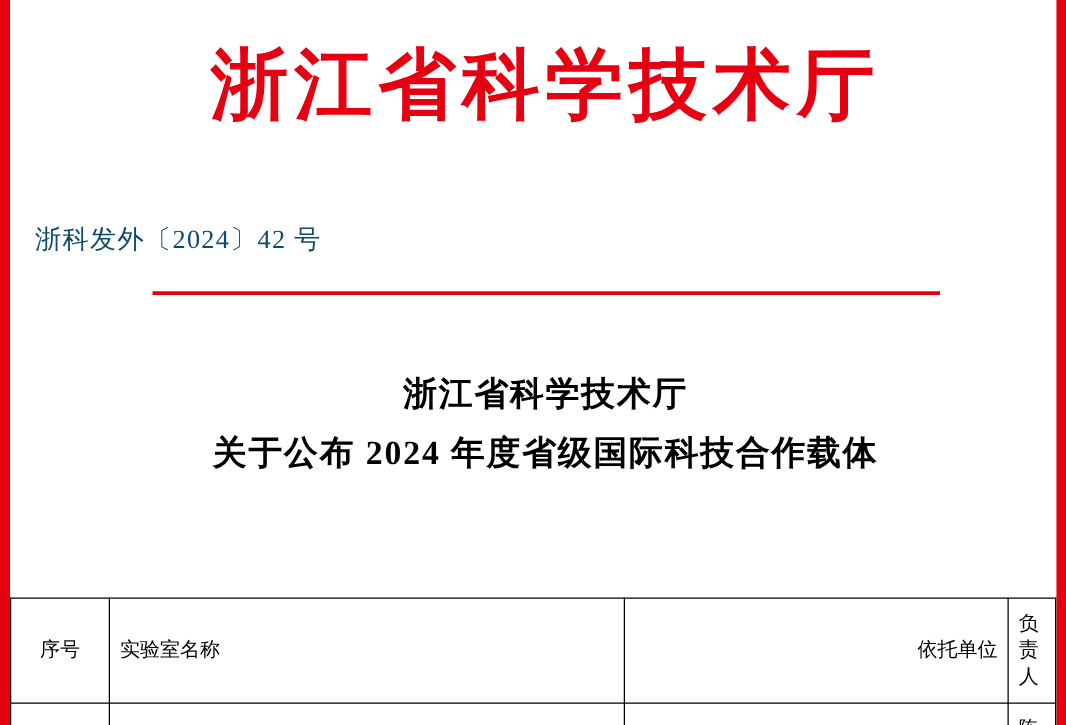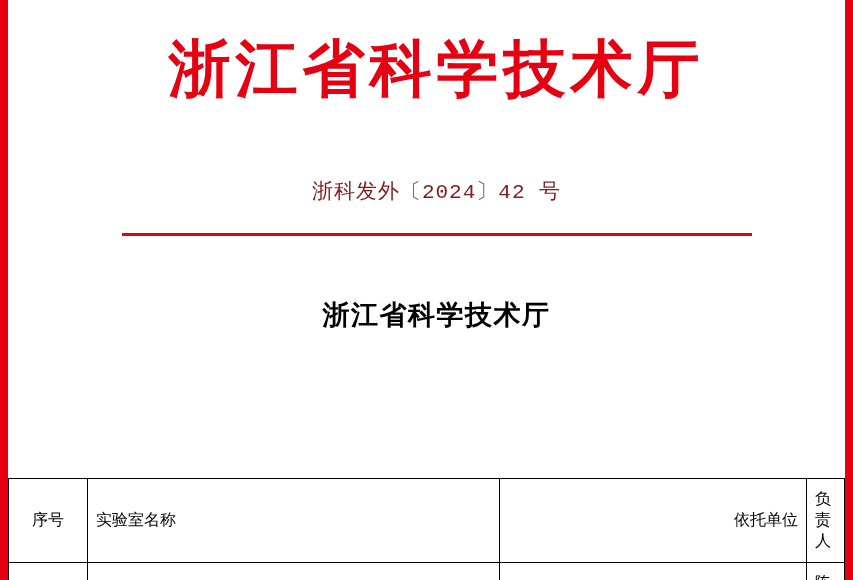--- a/index.html
+++ b/index.html
@@ -54,26 +54,24 @@
     font-family: "Liberation Serif", "DejaVu Serif", serif;
     font-weight: bold;
     font-size: 62px;
     letter-spacing: 5px;
     line-height: 1.15;
     white-space: nowrap;
   }
 
   
   .doc-number {
-    text-align: center;
     margin-top: 72px;
     font-size: 21px;
     letter-spacing: 1px;
-    color: #7f1d1d;
-    font-family: Liberation Mono, monospace;
+    color: #0c4a6e;
   }
 
   
   .red-rule {
     margin: 28px auto 0 auto;
     width: 630px;
     height: 2.5px;
     background: #e50012;
   }
 
@@ -133,20 +131,21 @@
     <div class="masthead">
       <div class="masthead-title">浙江省科学技术厅</div>
     </div>
 
     <div class="doc-number">浙科发外〔2024〕42 号</div>
 
     <div class="red-rule"></div>
 
     <div class="title-block">
       <div class="title-line">浙江省科学技术厅</div>
+      <div class="title-line">关于公布 2024 年度省级国际科技合作载体</div>
     </div>
 
   </div>
 
   <div class="table-wrap">
     <table class="list-table">
       <thead>
         <tr>
           <th class="col-no cell-center">序号</th>
           <th class="col-name">实验室名称</th>

